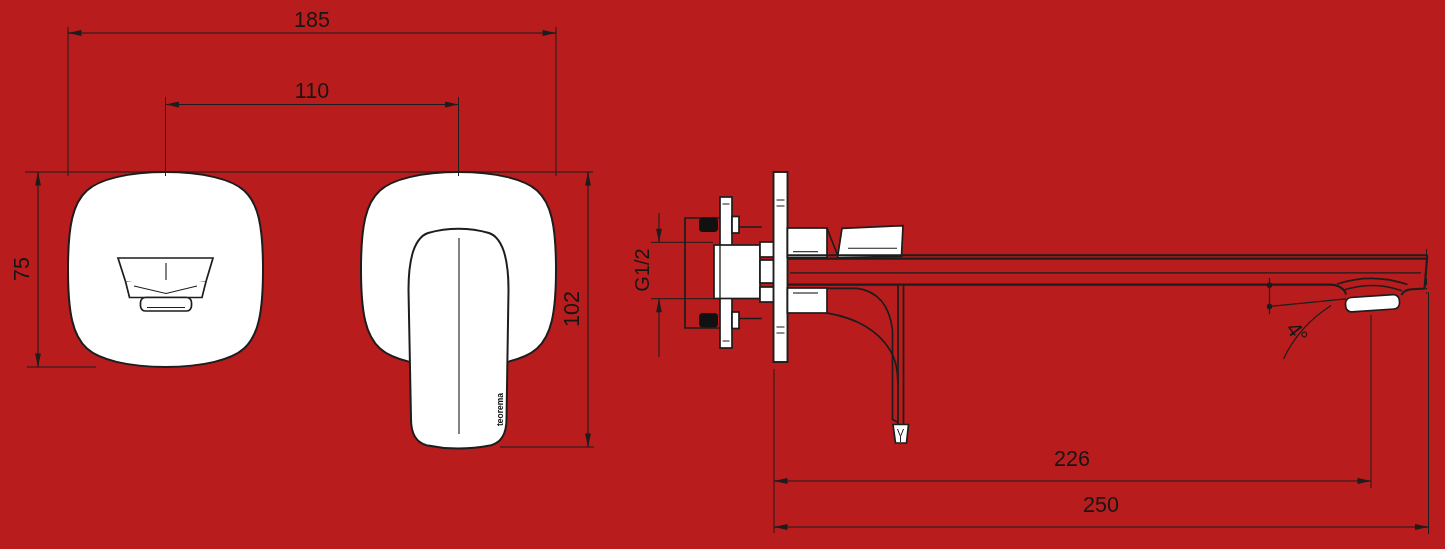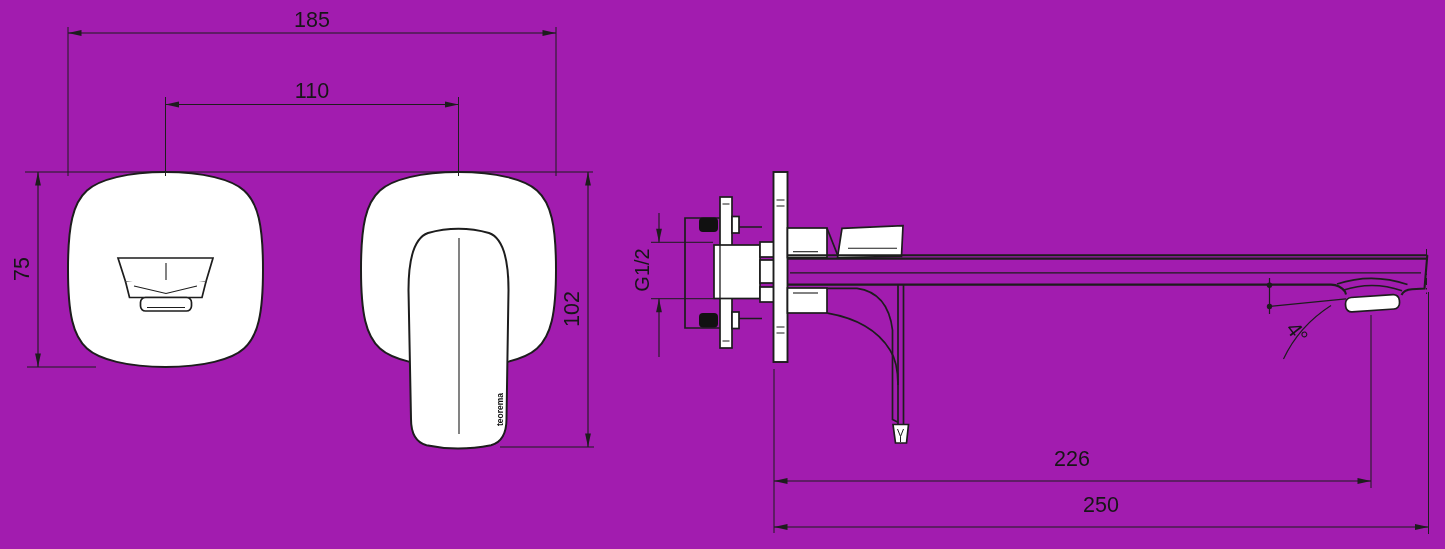--- a/index.html
+++ b/index.html
@@ -1,16 +1,16 @@
 <!DOCTYPE html>
 <html><head>
 <meta charset="utf-8">
 <style>
   html,body{margin:0;padding:0;background:#fff;}
-  #stage{position:relative;width:1445px;height:549px;background:#a21caf;overflow:hidden;
+  #stage{position:relative;width:1445px;height:549px;background:#b91c1c;overflow:hidden;
          font-family:"Liberation Sans",sans-serif;}
   svg{display:block}
   .dimtext{font-family:"Liberation Sans",sans-serif;font-size:21.5px;fill:#161616;}
   .dimtext-sm{font-family:"Liberation Sans",sans-serif;font-size:20px;fill:#161616;}
   .brandtext{font-family:"Liberation Sans",sans-serif;font-size:8.5px;font-weight:bold;fill:#111;}
 </style>
 </head>
 <body>
 
 <div id="stage">

